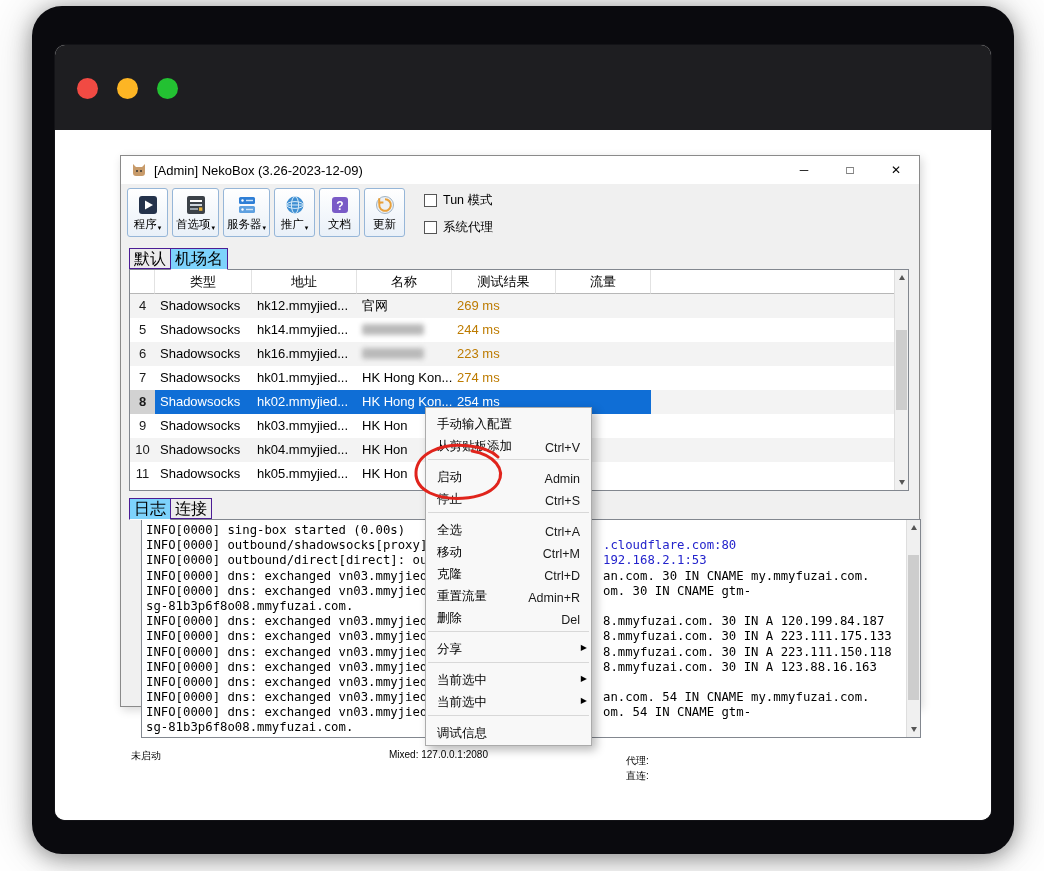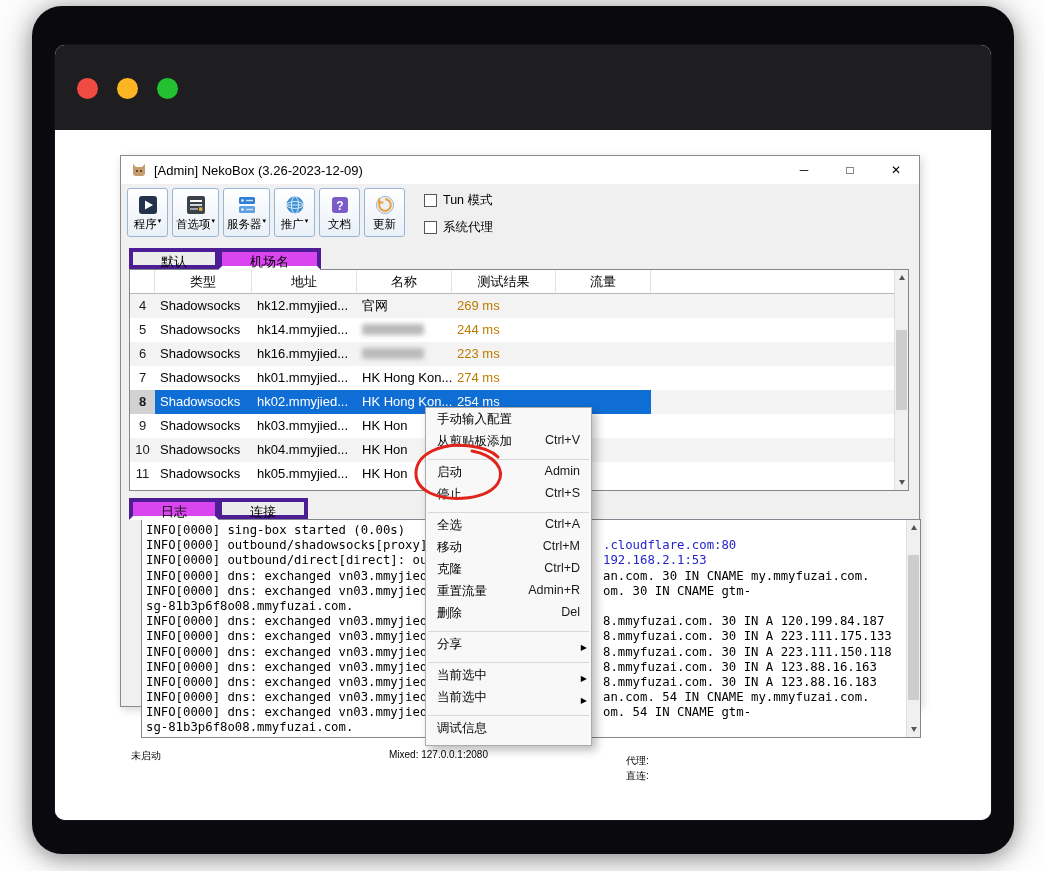--- a/index.html
+++ b/index.html
@@ -30,32 +30,32 @@
   .win-controls{position:absolute;right:0;top:0;height:28px;display:flex}
   .win-btn{width:46px;height:28px;display:flex;align-items:center;justify-content:center;font-size:12px}
 
   
   .toolbar{position:absolute;left:0;top:28px;width:100%;height:64px;display:flex;
     padding:4px 0 0 6px;gap:4px;align-items:flex-start}
   .tbtn{min-width:41px;height:49px;padding:2px 3px 0;border:1px solid #96b6d8;border-radius:3px;
     background:linear-gradient(#ffffff,#e9f0f8);display:flex;flex-direction:column;
     align-items:center;justify-content:center;gap:2px}
   .ticon svg{width:20px;height:20px;display:block}
-  .tlabelrow{font-size:11.5px;display:flex;align-items:flex-start;white-space:nowrap}
+  .tlabelrow{font-size:11.5px;display:flex;align-items:flex-end;white-space:nowrap}
   .drop{font-size:7px;margin-left:1px}
   .chk{position:absolute;left:303px;display:flex;align-items:center;gap:6px;font-size:12.5px}
   .chk .box{width:13px;height:13px;border:1px solid #555;background:#fff;flex:0 0 auto}
   .chk1{top:36px}.chk2{top:63px}
 
   
   .tabs{position:absolute;left:8px;display:flex;z-index:2}
   .tabs.top{top:92px}.tabs.bottom{top:342px}
-  .tab{height:21px;padding:0 28px;font-size:13px;line-height:20px;border:4px solid #4c1d95;
+  .tab{height:21px;padding:0 4px;font-size:16px;line-height:20px;border:1px solid #4c1d95;
     background:#ececec;margin-right:-1px}
-  .tab.active{background:#d946ef;border-bottom-color:#fdfdfd;height:22px;z-index:3;position:relative}
+  .tab.active{background:#7dd3fc;border-bottom-color:#fdfdfd;height:22px;z-index:3;position:relative}
 
   
   .table-pane{position:absolute;left:8px;top:113px;width:780px;height:222px;background:#fff;
     border:1px solid #82878f;z-index:1}
   .tbl{position:absolute;left:0;top:0;right:14px;bottom:0;overflow:hidden}
   .tr{display:grid;grid-template-columns:25px 97px 105px 95px 104px 95px 1fr;height:24px;background:#fff}
   .tr.header{height:24px;background:#fff}
   .th{font-size:13px;text-align:center;line-height:23px;border-right:1px solid #e2e2e2;
     border-bottom:1px solid #b7b7b7;overflow:hidden;white-space:nowrap}
   .th.filler{border-right:none}
@@ -90,21 +90,21 @@
 
   
   .statusbar{position:absolute;left:0;top:582px;width:100%;height:43px;font-size:10px}
   .ss-state{position:absolute;left:10px;top:11px}
   .ss-listen{position:absolute;left:268px;top:11px}
   .ss-proxy{position:absolute;left:505px;top:15px;line-height:15px}
 
   
   .ctx{position:absolute;left:425px;top:407px;width:167px;background:#f8f8f8;border:1px solid #ababab;
     box-shadow:4px 4px 9px rgba(0,0,0,.28);padding:3px 0;z-index:40}
-  .mitem{height:22px;display:flex;align-items:flex-start;padding:0 11px;font-size:12.5px;position:relative}
+  .mitem{height:22px;display:flex;align-items:flex-end;padding:0 11px;font-size:12.5px;position:relative}
   .mlabel{flex:1;white-space:nowrap}
   .mshort{color:#1a1a1a;white-space:nowrap}
   .marrow{position:absolute;right:4px;font-size:8px;top:7px}
   .msep{height:1px;background:#d8d8d8;margin:4px 2px}
 
   
   .annot{position:absolute;left:408px;top:441px;width:104px;height:62px;z-index:60;pointer-events:none}
 </style>
 </head>
 <body>
@@ -340,21 +340,21 @@
                 <div class="lline"><span class="ll">INFO[0000] sing-box started (0.00s)</span></div>
                 <div class="lline"><span class="ll">INFO[0000] outbound/shadowsocks[proxy]</span><span class="lr link">.cloudflare.com:80</span></div>
                 <div class="lline"><span class="ll">INFO[0000] outbound/direct[direct]: ou</span><span class="lr link">192.168.2.1:53</span></div>
                 <div class="lline"><span class="ll">INFO[0000] dns: exchanged vn03.mmyjied</span><span class="lr">an.com. 30 IN CNAME my.mmyfuzai.com.</span></div>
                 <div class="lline"><span class="ll">INFO[0000] dns: exchanged vn03.mmyjied</span><span class="lr">om. 30 IN CNAME gtm-</span></div>
                 <div class="lline"><span class="ll">sg-81b3p6f8o08.mmyfuzai.com.</span></div>
                 <div class="lline"><span class="ll">INFO[0000] dns: exchanged vn03.mmyjied</span><span class="lr">8.mmyfuzai.com. 30 IN A 120.199.84.187</span></div>
                 <div class="lline"><span class="ll">INFO[0000] dns: exchanged vn03.mmyjied</span><span class="lr">8.mmyfuzai.com. 30 IN A 223.111.175.133</span></div>
                 <div class="lline"><span class="ll">INFO[0000] dns: exchanged vn03.mmyjied</span><span class="lr">8.mmyfuzai.com. 30 IN A 223.111.150.118</span></div>
                 <div class="lline"><span class="ll">INFO[0000] dns: exchanged vn03.mmyjied</span><span class="lr">8.mmyfuzai.com. 30 IN A 123.88.16.163</span></div>
-                <div class="lline"><span class="ll">INFO[0000] dns: exchanged vn03.mmyjied</span><span class="lr">8.mmyfuzai.com. 30 IN A 123.88.16.183</span></div>
+                <div class="lline"><span class="ll">INFO[0000] dns: exchanged vn03.mmyjied</span></div>
                 <div class="lline"><span class="ll">INFO[0000] dns: exchanged vn03.mmyjied</span><span class="lr">an.com. 54 IN CNAME my.mmyfuzai.com.</span></div>
                 <div class="lline"><span class="ll">INFO[0000] dns: exchanged vn03.mmyjied</span><span class="lr">om. 54 IN CNAME gtm-</span></div>
                 <div class="lline"><span class="ll">sg-81b3p6f8o08.mmyfuzai.com.</span></div>
               </div>
             <div class="vscroll">
               <span class="sb-btn sb-up">
                   <span class="tri-up"></span>
                 </span>
               <span class="sb-thumb thumb-log"></span>
               <span class="sb-btn sb-down">

